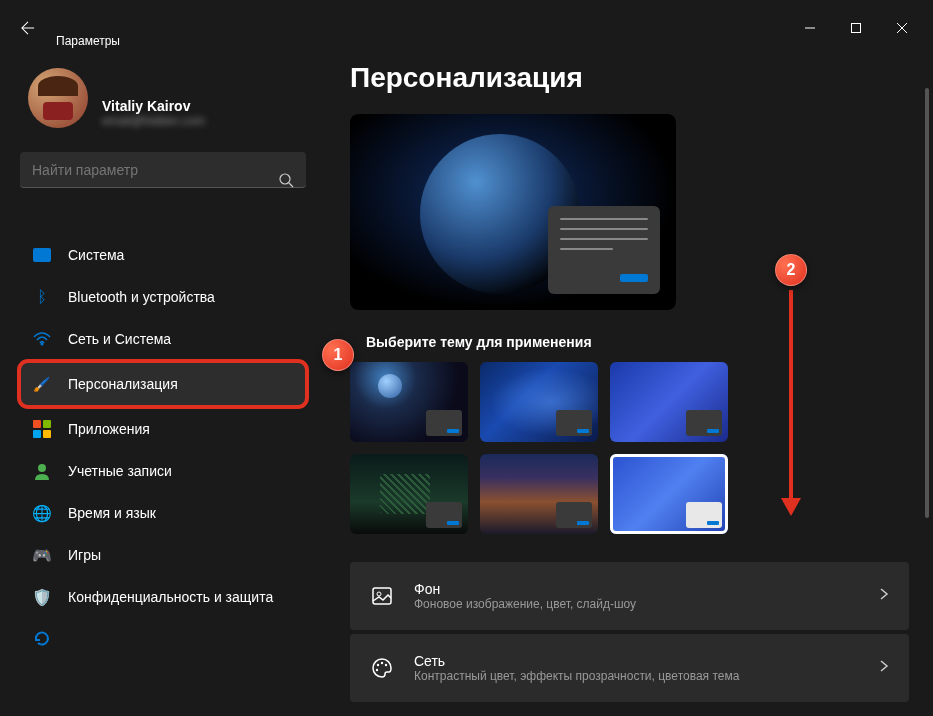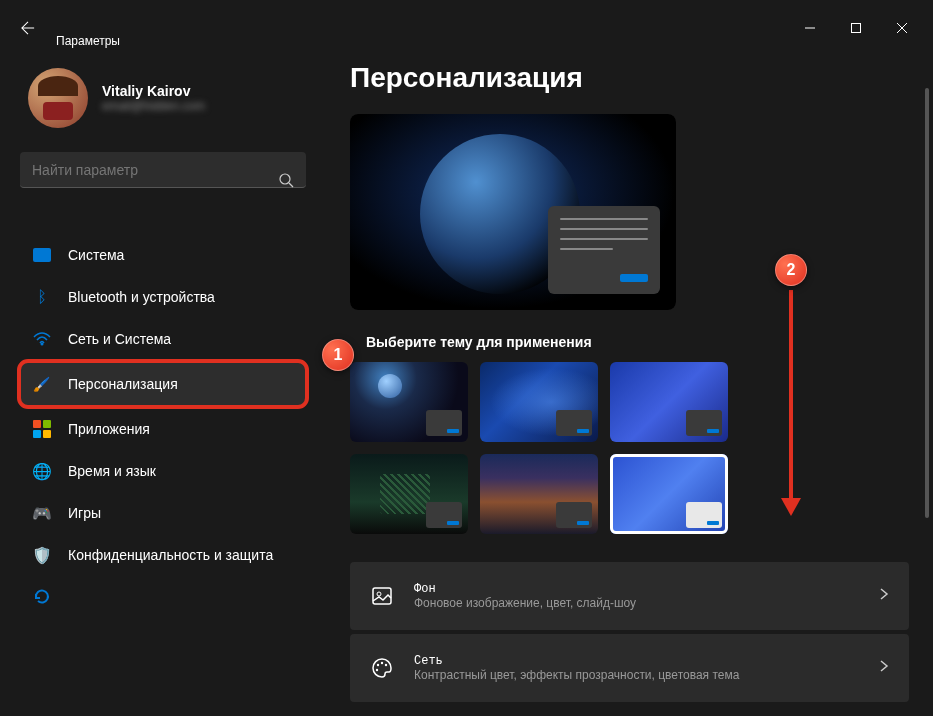--- a/index.html
+++ b/index.html
@@ -4,21 +4,21 @@
 <style>
 * { margin: 0; padding: 0; box-sizing: border-box; font-family: 'Segoe UI', Arial, sans-serif; }
 body { background: #1a1a1a; width: 933px; height: 716px; overflow: hidden; color: #fff; position: relative; }
 .titlebar { height: 48px; display: flex; align-items: flex-end; padding: 0 8px; }
 .back-btn { width: 40px; height: 40px; display: flex; align-items: center; justify-content: center; cursor: pointer; border-radius: 4px; }
 .title-text { font-size: 12px; margin-left: 8px; }
 .win-controls { margin-left: auto; display: flex; }
 .win-btn { width: 46px; height: 40px; display: flex; align-items: center; justify-content: center; cursor: pointer; }
 .content { display: flex; height: calc(100% - 48px); }
 .sidebar { width: 322px; padding: 20px 16px 0 20px; flex-shrink: 0; }
-.profile { display: flex; align-items: center; margin-bottom: 24px; padding-left: 8px; }
+.profile { display: flex; align-items: flex-end; margin-bottom: 24px; padding-left: 8px; }
 .avatar { width: 60px; height: 60px; border-radius: 50%; background: radial-gradient(circle at 30% 30%, #d4a574, #8b3a2a); position: relative; overflow: hidden; }
 .avatar::before { content: ''; position: absolute; top: 8px; left: 10px; width: 40px; height: 20px; background: #4a2511; border-radius: 50% 50% 0 0; }
 .avatar::after { content: ''; position: absolute; bottom: 8px; left: 15px; width: 30px; height: 18px; background: #8b2020; border-radius: 4px; }
 .profile-info { margin-left: 14px; }
 .profile-name { font-size: 14px; font-weight: 600; }
 .profile-email { font-size: 12px; color: #888; filter: blur(3px); }
 .search-box { width: 100%; height: 36px; background: #2d2d2d; border: none; border-bottom: 1px solid #555; border-radius: 4px; padding: 0 36px 0 12px; color: #fff; font-size: 14px; margin-bottom: 24px; position: relative; }
 .search-wrap { position: relative; margin-bottom: 24px; }
 .search-icon { position: absolute; right: 12px; top: 50%; transform: translateY(-50%); }
 .nav-list { list-style: none; }
@@ -37,21 +37,21 @@
 .theme-label { font-size: 14px; font-weight: 600; margin-bottom: 12px; padding-left: 16px; }
 .theme-grid { display: grid; grid-template-columns: repeat(3, 118px); gap: 12px; margin-bottom: 28px; }
 .theme-tile { width: 118px; height: 80px; border-radius: 6px; position: relative; overflow: hidden; cursor: pointer; }
 .theme-tile.selected { outline: 3px solid #fff; outline-offset: -3px; }
 .theme-tile .mini-win { position: absolute; bottom: 6px; right: 6px; width: 36px; height: 26px; background: #3a3a3a; border-radius: 3px; }
 .theme-tile .mini-win.light { background: #e8e8e8; }
 .theme-tile .mini-accent { position: absolute; bottom: 9px; right: 9px; width: 12px; height: 4px; background: #0078d4; border-radius: 1px; }
 .settings-item { background: #2b2b2b; border-radius: 4px; height: 68px; display: flex; align-items: center; padding: 0 20px; margin-bottom: 4px; cursor: pointer; }
 .settings-icon { width: 24px; height: 24px; margin-right: 20px; display: flex; align-items: center; justify-content: center; }
 .settings-text { flex: 1; }
-.settings-title { font-size: 12px; font-family: Liberation Mono, monospace; }
+.settings-title { font-size: 14px; }
 .settings-desc { font-size: 12px; color: #999; }
 .chevron { color: #aaa; }
 .callout { position: absolute; width: 32px; height: 32px; border-radius: 50%; background: radial-gradient(circle at 30% 30%, #ff7050, #e03020); display: flex; align-items: center; justify-content: center; font-weight: 700; font-size: 16px; box-shadow: 0 2px 6px rgba(0,0,0,0.5); z-index: 100; border: 1px solid rgba(255,255,255,0.3); }
 .arrow-line { position: absolute; width: 4px; background: #e03020; z-index: 99; }
 .arrow-head { position: absolute; width: 0; height: 0; border-left: 10px solid transparent; border-right: 10px solid transparent; border-top: 18px solid #e03020; z-index: 99; }
 .scrollbar-track { position: absolute; right: 0; top: 48px; width: 14px; height: calc(100% - 48px); }
 .scrollbar-thumb { position: absolute; right: 4px; top: 40px; width: 4px; height: 430px; background: #555; border-radius: 2px; }
 
 .bg-1 { background: radial-gradient(circle at 30% 20%, #4080c0 0%, #1a2a4a 30%, #0a0a1a 70%); }
 .bg-1::before { content: ''; position: absolute; top: 12px; left: 28px; width: 24px; height: 24px; border-radius: 50%; background: radial-gradient(circle at 35% 30%, #a0d0ff, #3060a0); }
@@ -151,20 +151,29 @@
             <span class="ic-apps">
               <span style="background:#f25022"></span>
               <span style="background:#7fba00"></span>
               <span style="background:#00a4ef"></span>
               <span style="background:#ffb900"></span>
             </span>
           </span>
           <span>Приложения</span>
         </li>
       <li class="nav-item">
+          <span class="nav-icon ic-acc">
+            <svg width="18" height="18" viewBox="0 0 18 18">
+              <circle cx="9" cy="6" r="4" fill="#4CAF50"></circle>
+              <path d="M2 18 Q2 12 9 12 Q16 12 16 18" fill="#4CAF50"></path>
+            </svg>
+          </span>
+          <span>Учетные записи</span>
+        </li>
+      <li class="nav-item">
           <span class="nav-icon ic-time">🌐</span>
           <span>Время и язык</span>
         </li>
       <li class="nav-item">
           <span class="nav-icon ic-game">🎮</span>
           <span>Игры</span>
         </li>
       <li class="nav-item">
           <span class="nav-icon ic-priv">🛡️</span>
           <span>Конфиденциальность и защита</span>

